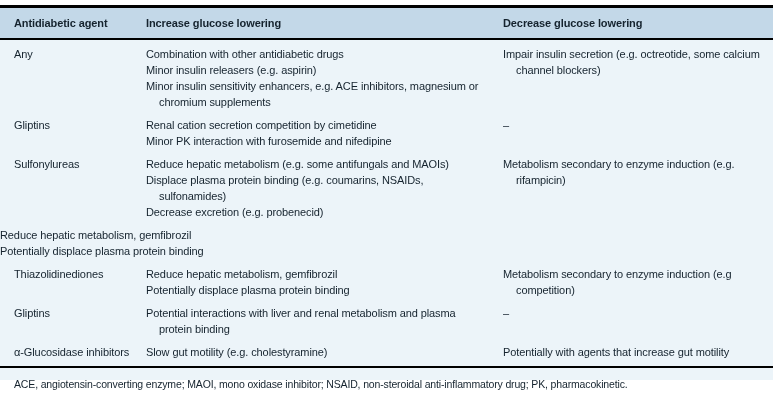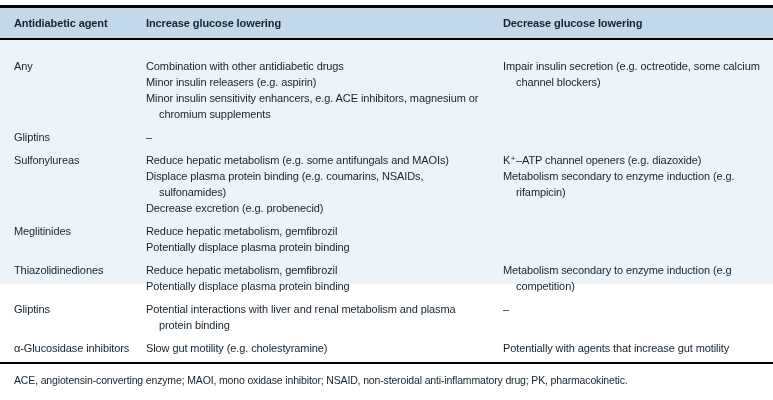--- a/index.html
+++ b/index.html
@@ -9,21 +9,21 @@
   body {
     width: 773px;
     height: 400px;
     background: #ffffff;
     font-family: "Liberation Sans", "DejaVu Sans", sans-serif;
     color: var(--text, #15232e);
     overflow: hidden;
   }
   .figure {
     width: 773px;
-    height: 284px;
+    height: 380px;
     background: var(--body-bg, #ecf4f9);
     box-sizing: border-box;
   }
   .top-margin {
     height: 5px;
     background: #ffffff;
   }
   .rule-thick {
     height: 3px;
     background: var(--rule, #000000);
@@ -39,21 +39,20 @@
     height: 30px;
     font-size: 11px;
     font-weight: bold;
     letter-spacing: -0.1px;
   }
   .col-agent   { width: 146px; padding-left: 14px; box-sizing: border-box; flex: none; }
   .col-increase{ width: 357px; padding-right: 14px; box-sizing: border-box; flex: none; }
   .col-decrease{ flex: 1; padding-right: 10px; box-sizing: border-box; }
   .tbody {
     padding-top: 1px;
-    margin-top: 12px;
   }
   .tr {
     display: flex;
     align-items: flex-start;
     padding: 5px 0 2px 0;
     font-size: 11px;
     line-height: 16px;
     letter-spacing: -0.1px;
   }
   .td { box-sizing: border-box; }
@@ -93,38 +92,40 @@
           <div class="item">Combination with other antidiabetic drugs</div>
           <div class="item">Minor insulin releasers (e.g. aspirin)</div>
           <div class="item">Minor insulin sensitivity enhancers, e.g. ACE inhibitors, magnesium or chromium supplements</div>
         </div>
         <div class="td col-decrease">
           <div class="item">Impair insulin secretion (e.g. octreotide, some calcium channel blockers)</div>
         </div>
       </div>
       <div class="tr">
         <div class="td col-agent">Gliptins</div>
+        <div class="td col-increase">
+          <div class="item">Renal cation secretion competition by cimetidine</div>
+          <div class="item">Minor PK interaction with furosemide and nifedipine</div>
+        </div>
         <div class="td col-decrease">
           <div class="item">–</div>
         </div>
       </div>
       <div class="tr">
         <div class="td col-agent">Sulfonylureas</div>
         <div class="td col-increase">
           <div class="item">Reduce hepatic metabolism (e.g. some antifungals and MAOIs)</div>
           <div class="item">Displace plasma protein binding (e.g. coumarins, NSAIDs, sulfonamides)</div>
           <div class="item">Decrease excretion (e.g. probenecid)</div>
         </div>
         <div class="td col-decrease">
-          <div class="item">K⁺–ATP channel openers (e.g. diazoxide)</div>
           <div class="item">Metabolism secondary to enzyme induction (e.g. rifampicin)</div>
         </div>
       </div>
       <div class="tr">
-        <div class="td col-agent">Meglitinides</div>
         <div class="td col-increase">
           <div class="item">Reduce hepatic metabolism, gemfibrozil</div>
           <div class="item">Potentially displace plasma protein binding</div>
         </div>
       </div>
       <div class="tr">
         <div class="td col-agent">Thiazolidinediones</div>
         <div class="td col-increase">
           <div class="item">Reduce hepatic metabolism, gemfibrozil</div>
           <div class="item">Potentially displace plasma protein binding</div>

